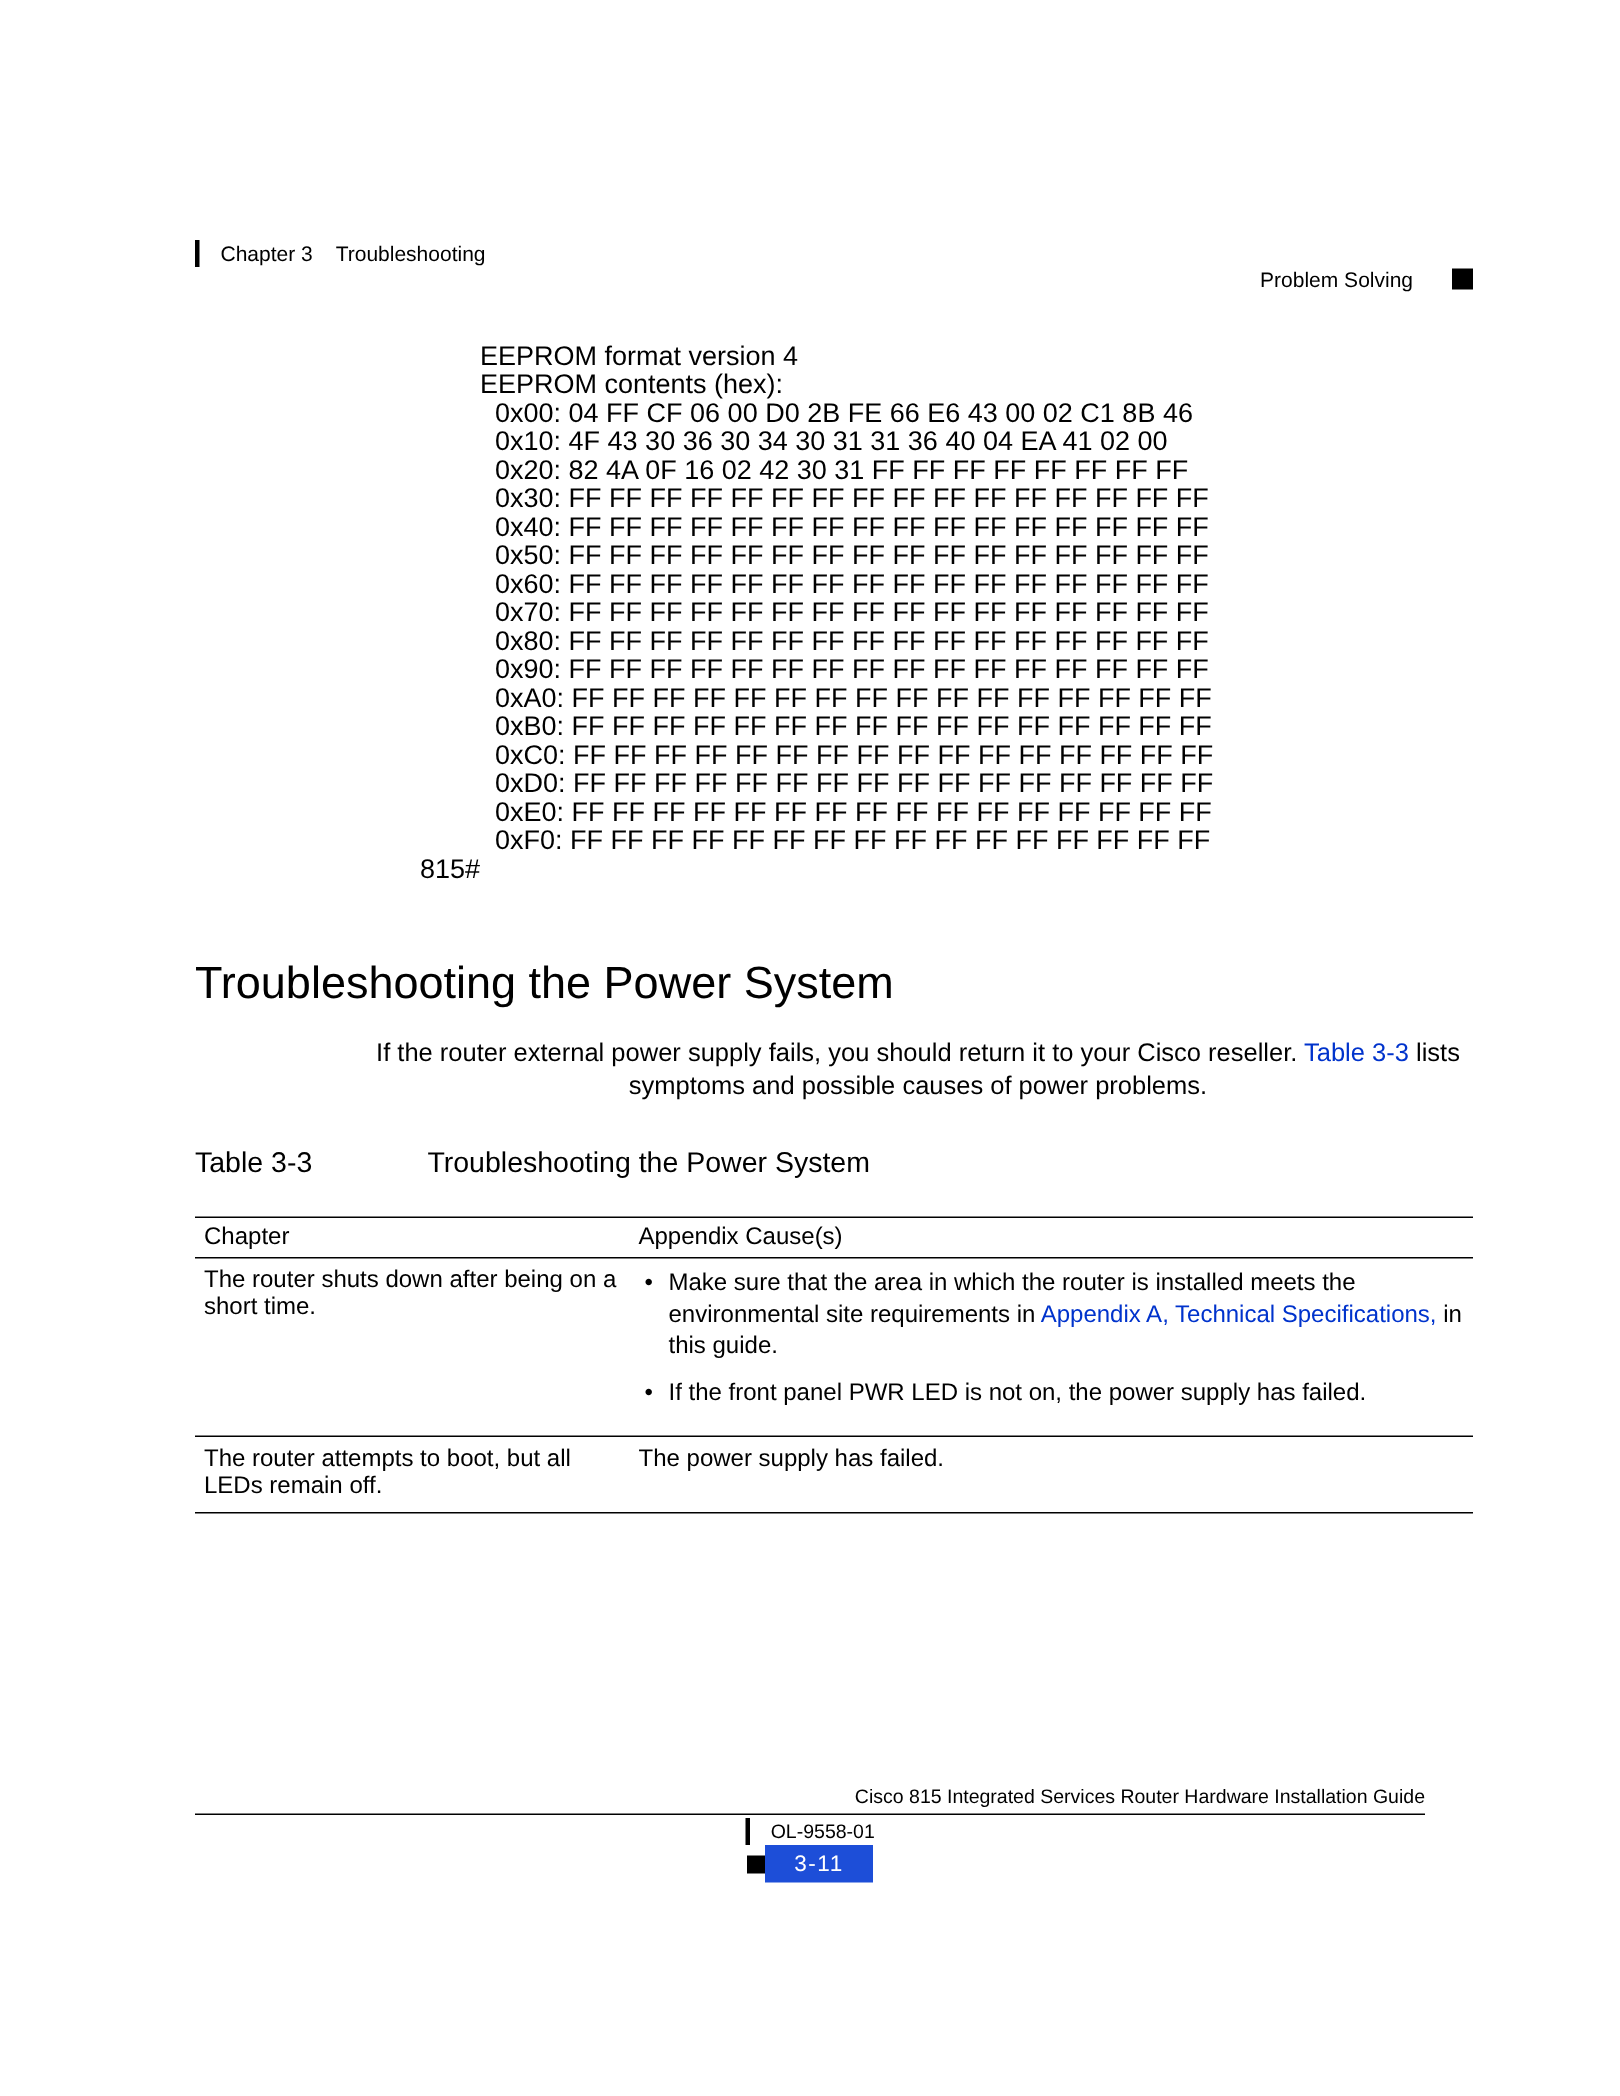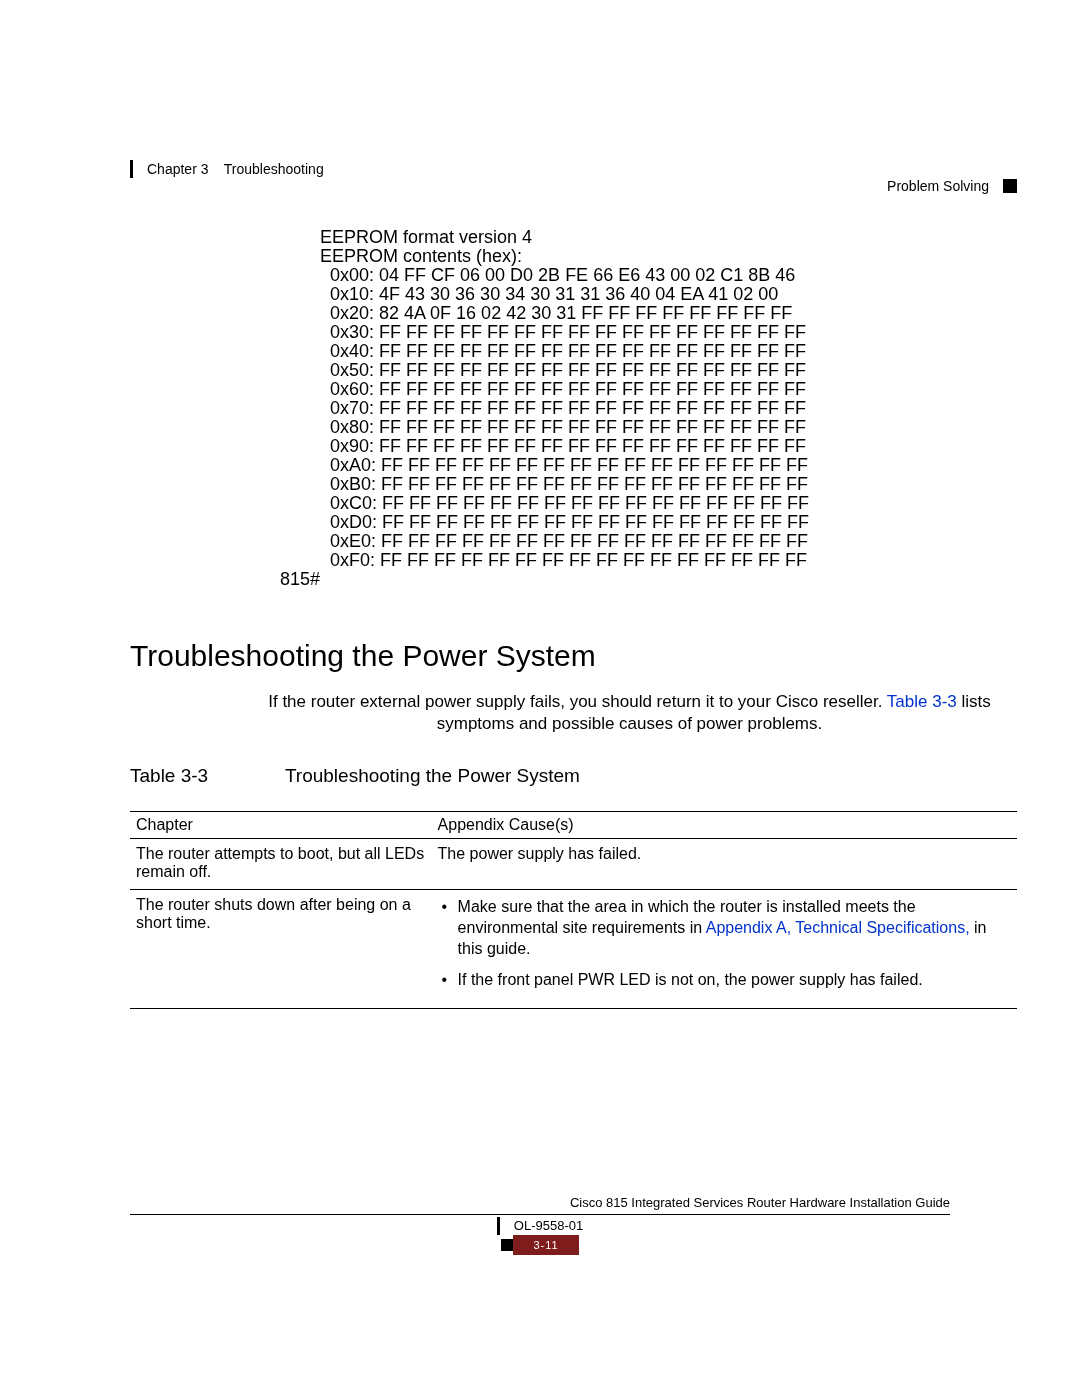--- a/index.html
+++ b/index.html
@@ -6,21 +6,21 @@
     margin: 0;
     padding: 0;
     background: #fff;
     font-family: Arial, Helvetica, sans-serif;
     color: #000;
     width: 1080px;
     height: 1397px;
     position: relative;
   }
   .page {
-    padding: 160px 63px 0 130px;
+    padding: 160px 98px 0 130px;
     box-sizing: border-box;
   }
   .header-row {
     position: relative;
     height: 40px;
     font-size: 14px;
   }
   .header-left {
     position: absolute;
     left: 0;
@@ -28,21 +28,21 @@
     border-left: 3px solid #000;
     padding-left: 14px;
     line-height: 18px;
   }
   .header-right {
     position: absolute;
     right: 0;
     top: 18px;
     display: flex;
     align-items: center;
-    gap: 14px;
+    gap: 26px;
   }
   .marker {
     width: 14px;
     height: 14px;
     background: #000;
   }
   .code-block {
     font-family: Arial, Helvetica, sans-serif;
     font-size: 18px;
     line-height: 19px;
@@ -140,24 +140,24 @@
     align-items: center;
     gap: 0;
   }
   .footer-marker {
     width: 12px;
     height: 12px;
     background: #000;
     margin-right: 0;
   }
   .page-num-box {
-    background: #7f1d1d;
+    background: #1d4ed8;
     color: #fff;
     padding: 4px 20px;
-    font-size: 11px;
+    font-size: 15px;
     letter-spacing: 1px;
   }
 </style>
 </head>
 <body>
 
 <div class="page">
 
   <div class="header-row">
     <div class="header-left">
@@ -203,36 +203,36 @@
 
   <table class="troubleshoot">
     <thead>
       <tr>
         <th class="col-symptom">Chapter</th>
         <th class="col-cause">Appendix Cause(s)</th>
       </tr>
     </thead>
     <tbody>
       <tr>
-        <td>The router attempts to boot, but all LEDs remain off.</td>
-        <td>The power supply has failed.</td>
-      </tr>
-      <tr>
         <td>The router shuts down after being on a short time.</td>
         <td>
           <ul class="causes">
             <li>
               <span>Make sure that the area in which the router is installed meets the environmental site requirements in </span><span class="link">Appendix A, Technical Specifications,</span><span> in this guide.</span>
             </li>
             <li>
               <span>If the front panel PWR LED is not on, the power supply has failed.</span>
             </li>
           </ul>
         </td>
       </tr>
+      <tr>
+        <td>The router attempts to boot, but all LEDs remain off.</td>
+        <td>The power supply has failed.</td>
+      </tr>
     </tbody>
   </table>
 
 </div>
 
 <div class="footer">
   <div class="footer-title">Cisco 815 Integrated Services Router Hardware Installation Guide</div>
   <div class="footer-line"></div>
   <div class="footer-row">
     <div class="footer-left">OL-9558-01</div>

